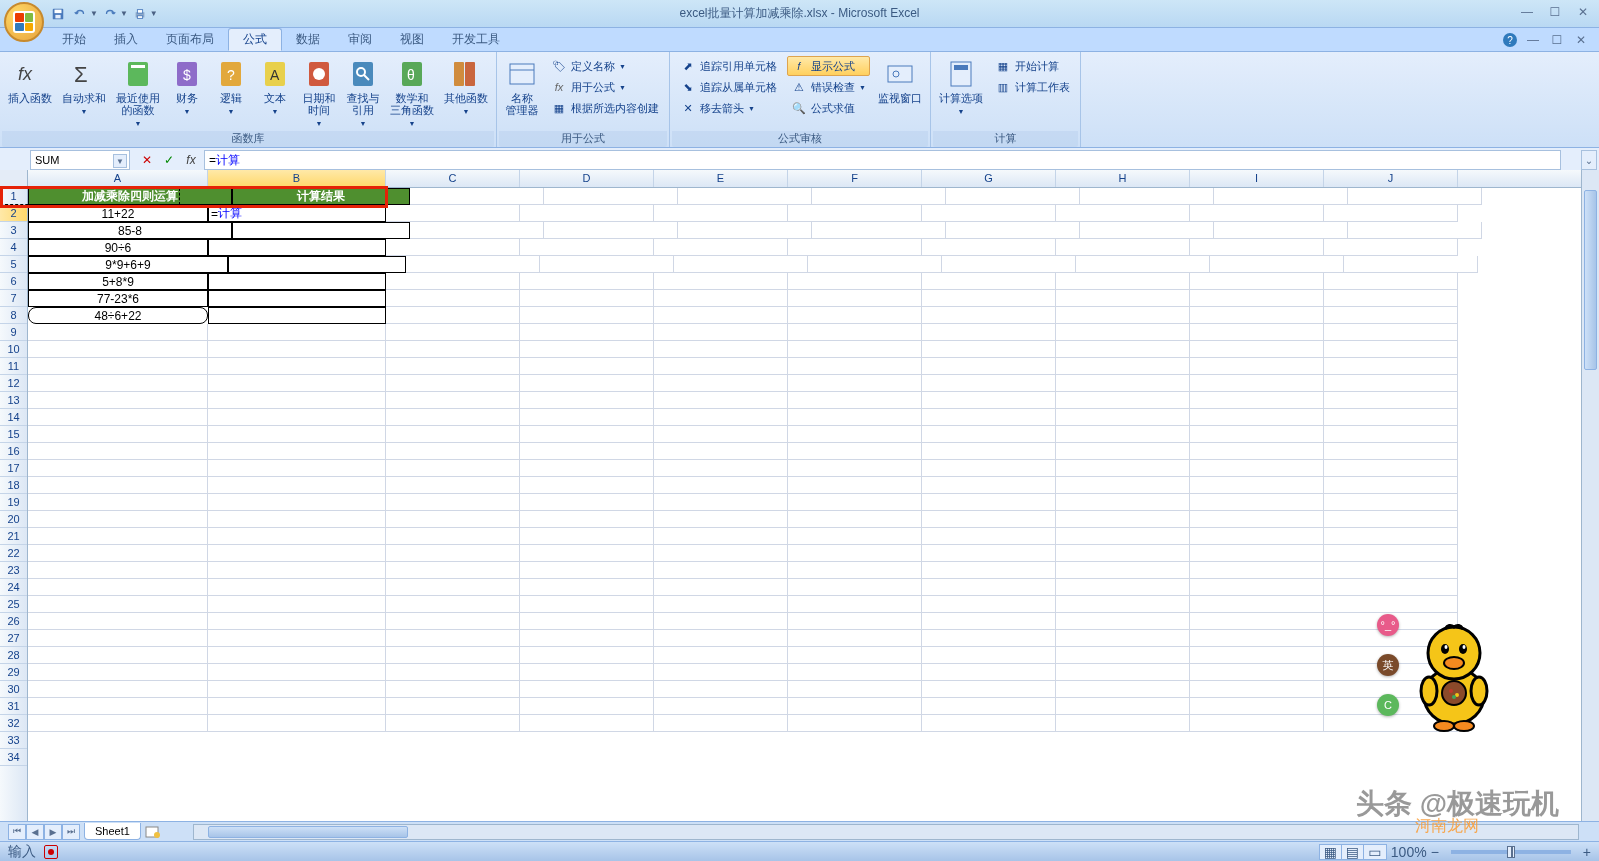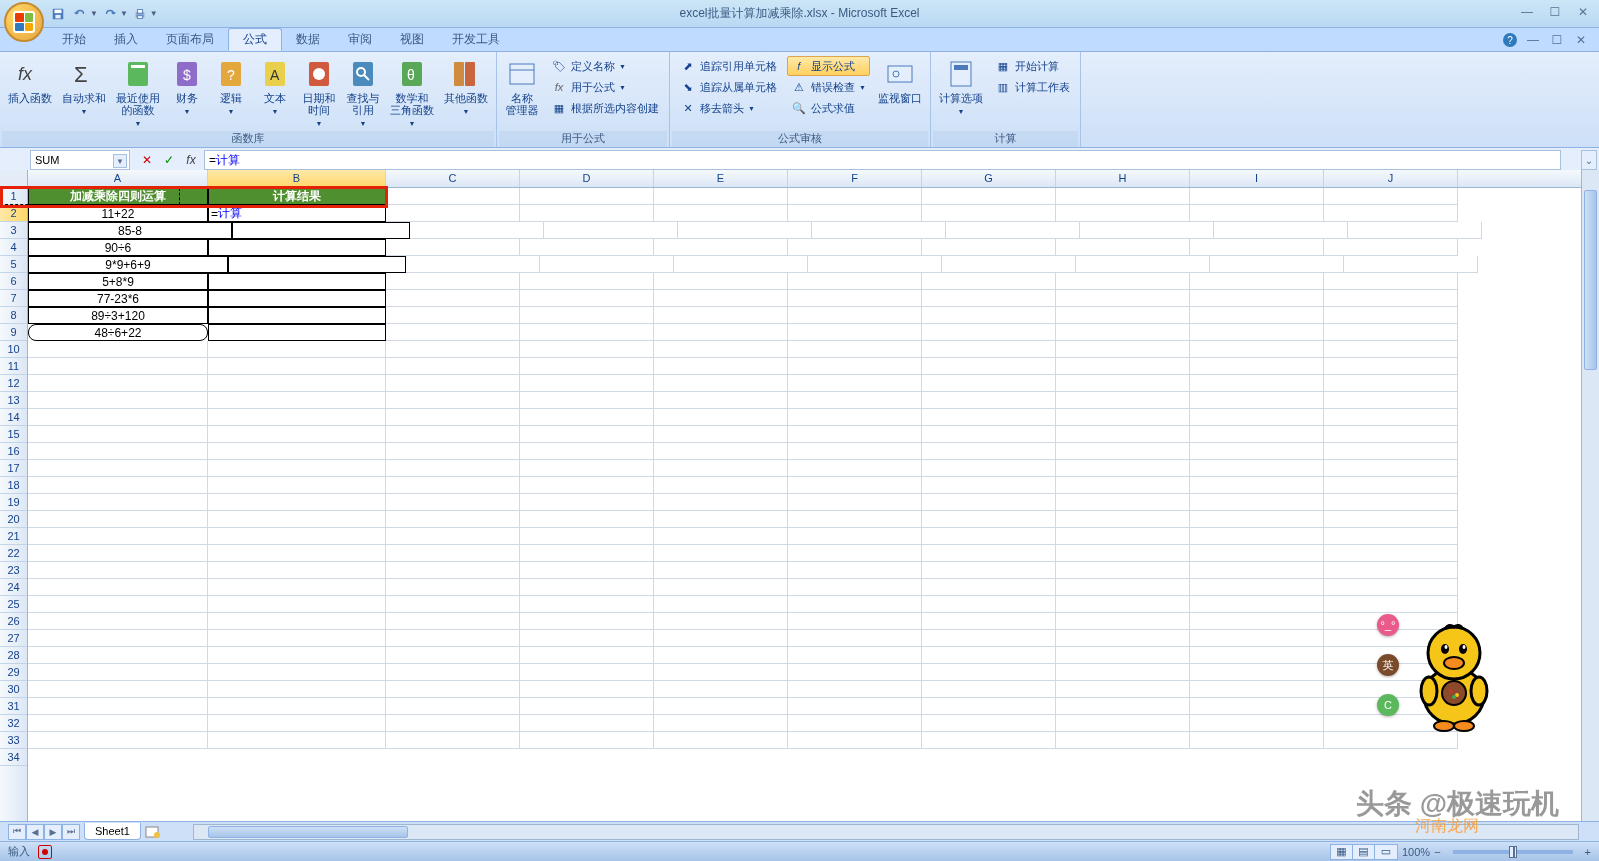--- a/index.html
+++ b/index.html
@@ -76,21 +76,21 @@
 
 .sheet-bar { position: absolute; left: 0; right: 0; bottom: 20px; height: 20px; background: #cde0f7; border-top: 1px solid #8db2e3; display: flex; align-items: center; }
 .sheet-nav { display: flex; margin-left: 8px; gap: 0; }
 .sheet-nav span { width: 18px; height: 16px; border: 1px solid #8db2e3; background: #e4eefc; display: flex; align-items: center; justify-content: center; font-size: 9px; color: #5a7090; cursor: pointer; }
 .sheet-tab { background: #fff; border: 1px solid #8db2e3; border-top: none; border-radius: 0 0 4px 4px; padding: 2px 10px; font-size: 11px; margin-left: 4px; cursor: pointer; }
 .sheet-add { width: 20px; height: 14px; margin-left: 2px; display: flex; align-items: center; justify-content: center; cursor: pointer; }
 .hscroll { flex: 1; margin: 0 20px 0 30px; height: 16px; background: #dce7f5; border: 1px solid #9eb6ce; position: relative; }
 .hscroll-thumb { position: absolute; left: 14px; top: 1px; bottom: 1px; width: 200px; background: linear-gradient(#cde0f7,#a7c4e8); border: 1px solid #8db2e3; border-radius: 2px;}
 
 
-.status-bar { position: absolute; left: 0; right: 0; bottom: 0; height: 20px; background: linear-gradient(#cde0f7,#a7c4e8); border-top: 1px solid #8db2e3; display: flex; align-items: center; padding: 0 8px; font-size: 11px; color: #3b5a82; }
+.status-bar { position: absolute; left: 0; right: 0; bottom: 0; height: 20px; background: linear-gradient(#cde0f7,#a7c4e8); border-top: 1px solid #8db2e3; display: flex; align-items: center; padding: 0 8px; font-size: 14px; color: #3b5a82; }
 .status-bar .right { margin-left: auto; display: flex; gap: 4px; align-items: center; }
 .view-btns { display: flex; border: 1px solid #8db2e3; }
 .view-btns span { width: 22px; height: 14px; border-right: 1px solid #8db2e3; background: #e4eefc; cursor: pointer; display: flex; align-items:center; justify-content:center;}
 .zoom-slider { width: 120px; height: 4px; background: #8db2e3; position: relative; margin: 0 8px;}
 .zoom-slider::after { content:''; position:absolute; left:50%; top:-4px; width:2px; height:12px; background:#5a7090;}
 .zoom-thumb { position:absolute; left:50%; top:-4px; width:8px; height:12px; background:#e4eefc; border:1px solid #5a7090; transform:translateX(-50%);}
 
 
 .watermark { position: absolute; right: 40px; bottom: 38px; font-size: 28px; color: #888; font-weight: bold; opacity: 0.85; }
 .watermark2 { position: absolute; right: 120px; bottom: 24px; font-size: 16px; color: #fa9f3a; opacity: 0.9; }
@@ -444,21 +444,21 @@
       <div class="row-header">28</div>
       <div class="row-header">29</div>
       <div class="row-header">30</div>
       <div class="row-header">31</div>
       <div class="row-header">32</div>
       <div class="row-header">33</div>
       <div class="row-header">34</div>
     </div>
   <div class="cells" id="cells">
       <div class="cell-row">
-        <div class="cell data-header" style="width: 180px;">加减乘除四则运算</div>
+        <div class="cell data-header" style="width: 204px;">加减乘除四则运算</div>
         <div class="cell data-header" style="width: 178px;">计算结果</div>
         <div class="cell" style="width: 134px;"></div>
         <div class="cell" style="width: 134px;"></div>
         <div class="cell" style="width: 134px;"></div>
         <div class="cell" style="width: 134px;"></div>
         <div class="cell" style="width: 134px;"></div>
         <div class="cell" style="width: 134px;"></div>
         <div class="cell" style="width: 134px;"></div>
         <div class="cell" style="width: 134px;"></div>
       </div>
@@ -520,32 +520,20 @@
         <div class="cell" style="width: 134px;"></div>
         <div class="cell" style="width: 134px;"></div>
         <div class="cell" style="width: 134px;"></div>
         <div class="cell" style="width: 134px;"></div>
         <div class="cell" style="width: 134px;"></div>
         <div class="cell" style="width: 134px;"></div>
         <div class="cell" style="width: 134px;"></div>
       </div>
       <div class="cell-row">
         <div class="cell data-cell" style="width: 180px;">77-23*6</div>
-        <div class="cell data-cell-result" style="width: 178px;"></div>
-        <div class="cell" style="width: 134px;"></div>
-        <div class="cell" style="width: 134px;"></div>
-        <div class="cell" style="width: 134px;"></div>
-        <div class="cell" style="width: 134px;"></div>
-        <div class="cell" style="width: 134px;"></div>
-        <div class="cell" style="width: 134px;"></div>
-        <div class="cell" style="width: 134px;"></div>
-        <div class="cell" style="width: 134px;"></div>
-      </div>
-      <div class="cell-row">
-        <div class="cell data-cell" style="width: 180px;">89÷3+120</div>
         <div class="cell data-cell-result" style="width: 178px;"></div>
         <div class="cell" style="width: 134px;"></div>
         <div class="cell" style="width: 134px;"></div>
         <div class="cell" style="width: 134px;"></div>
         <div class="cell" style="width: 134px;"></div>
         <div class="cell" style="width: 134px;"></div>
         <div class="cell" style="width: 134px;"></div>
         <div class="cell" style="width: 134px;"></div>
         <div class="cell" style="width: 134px;"></div>
       </div>

